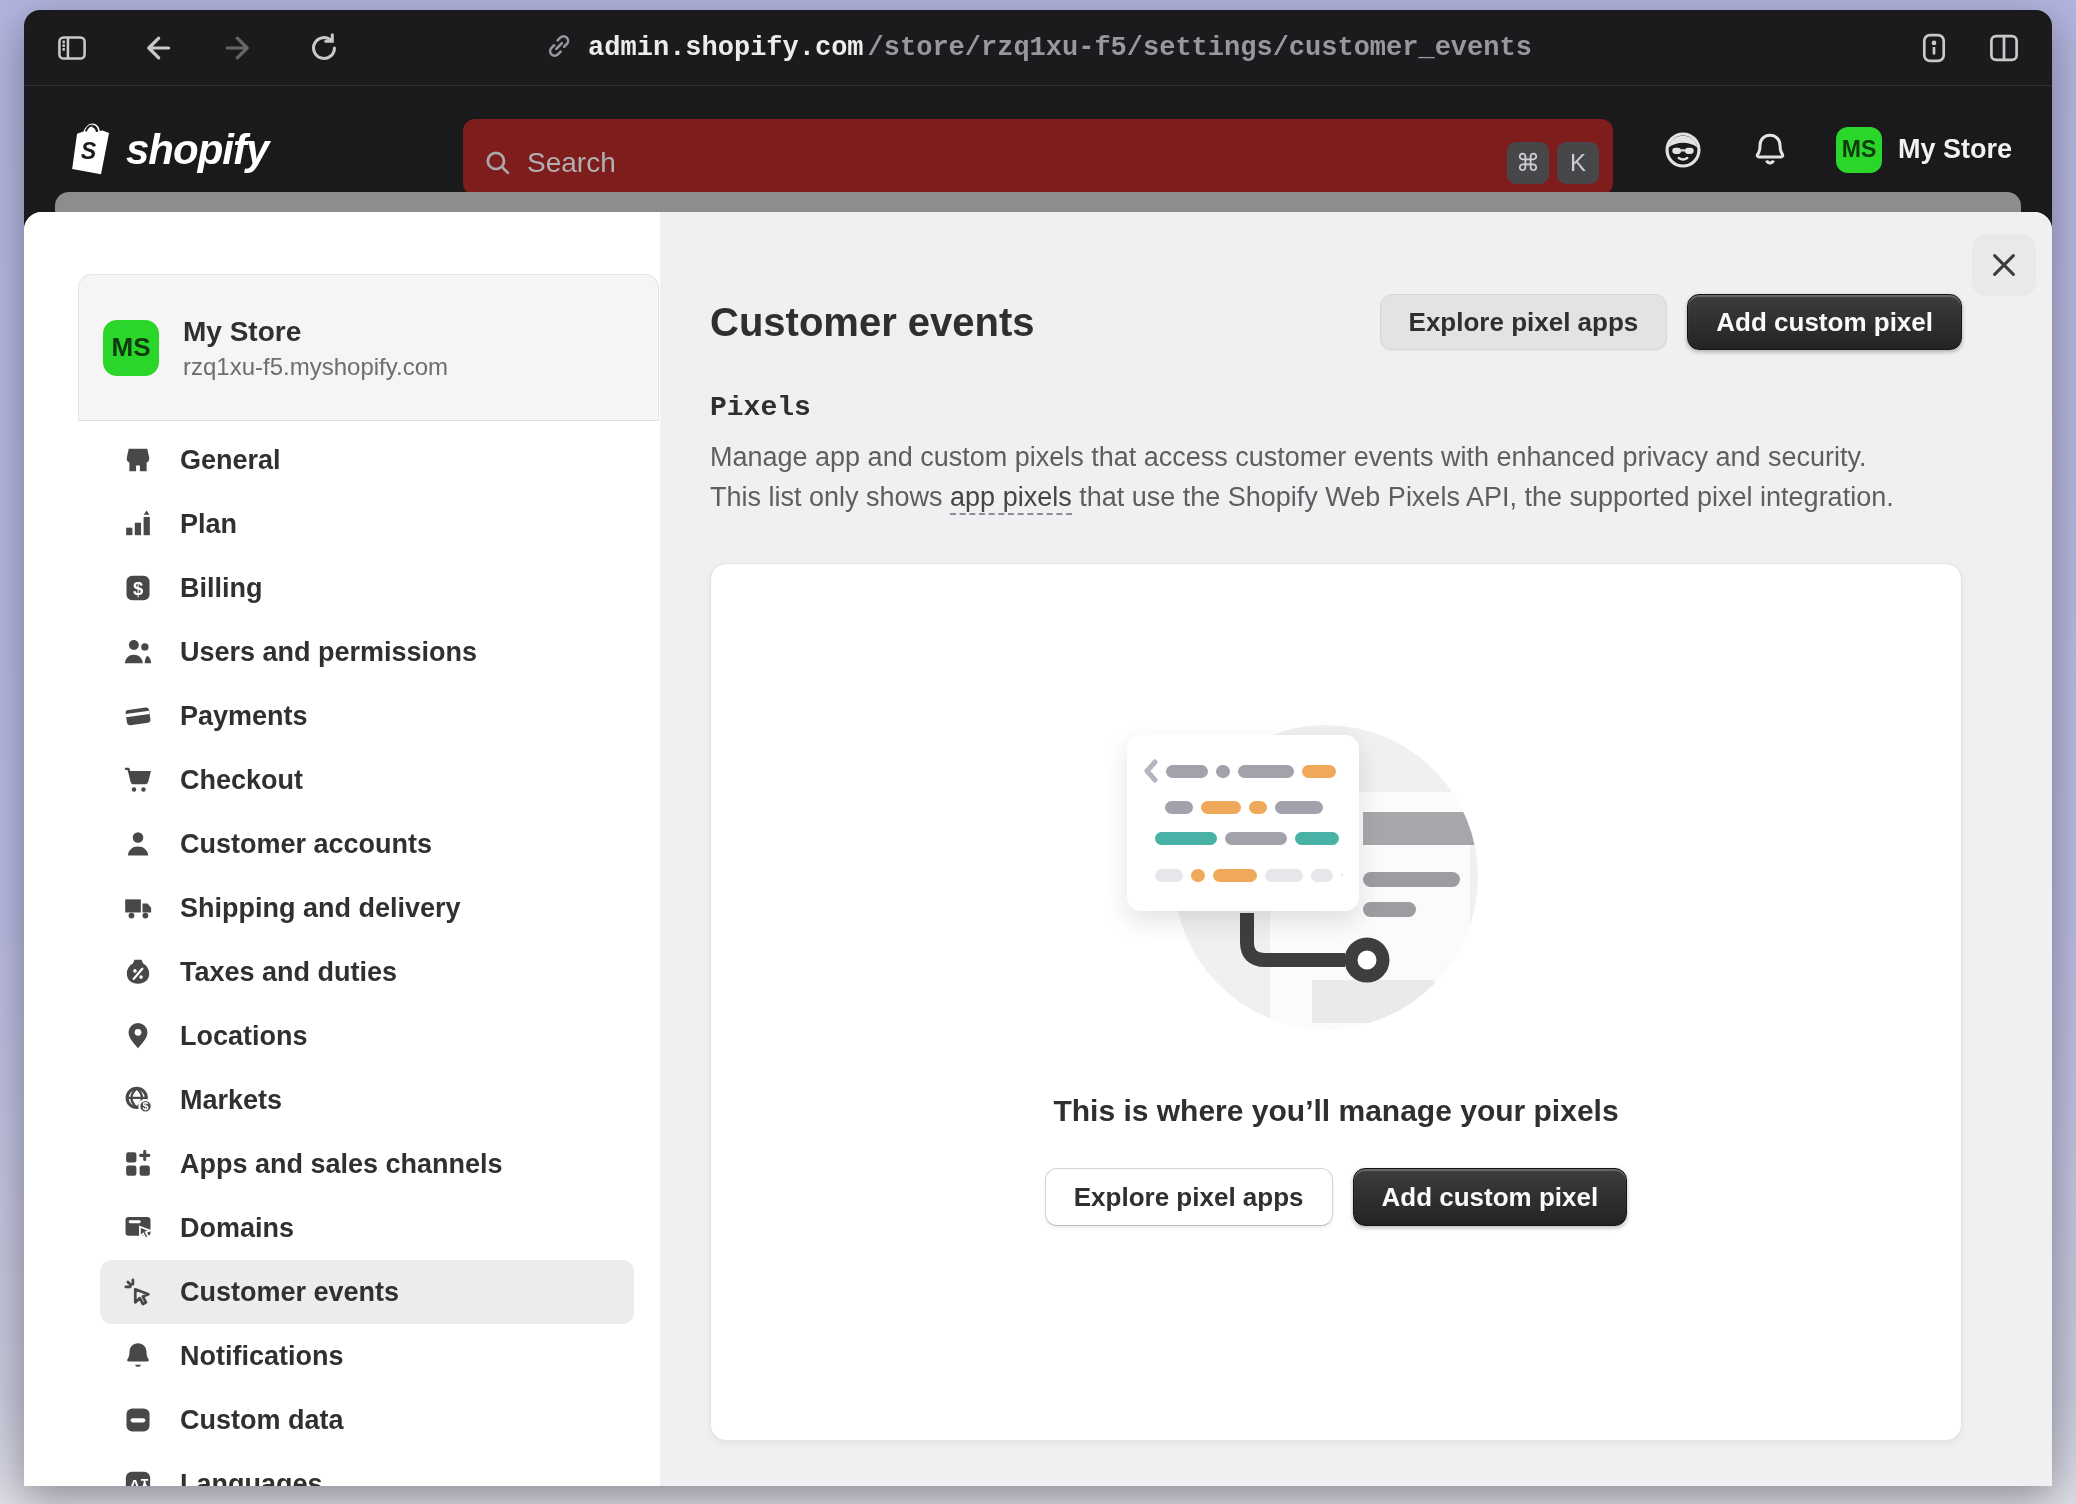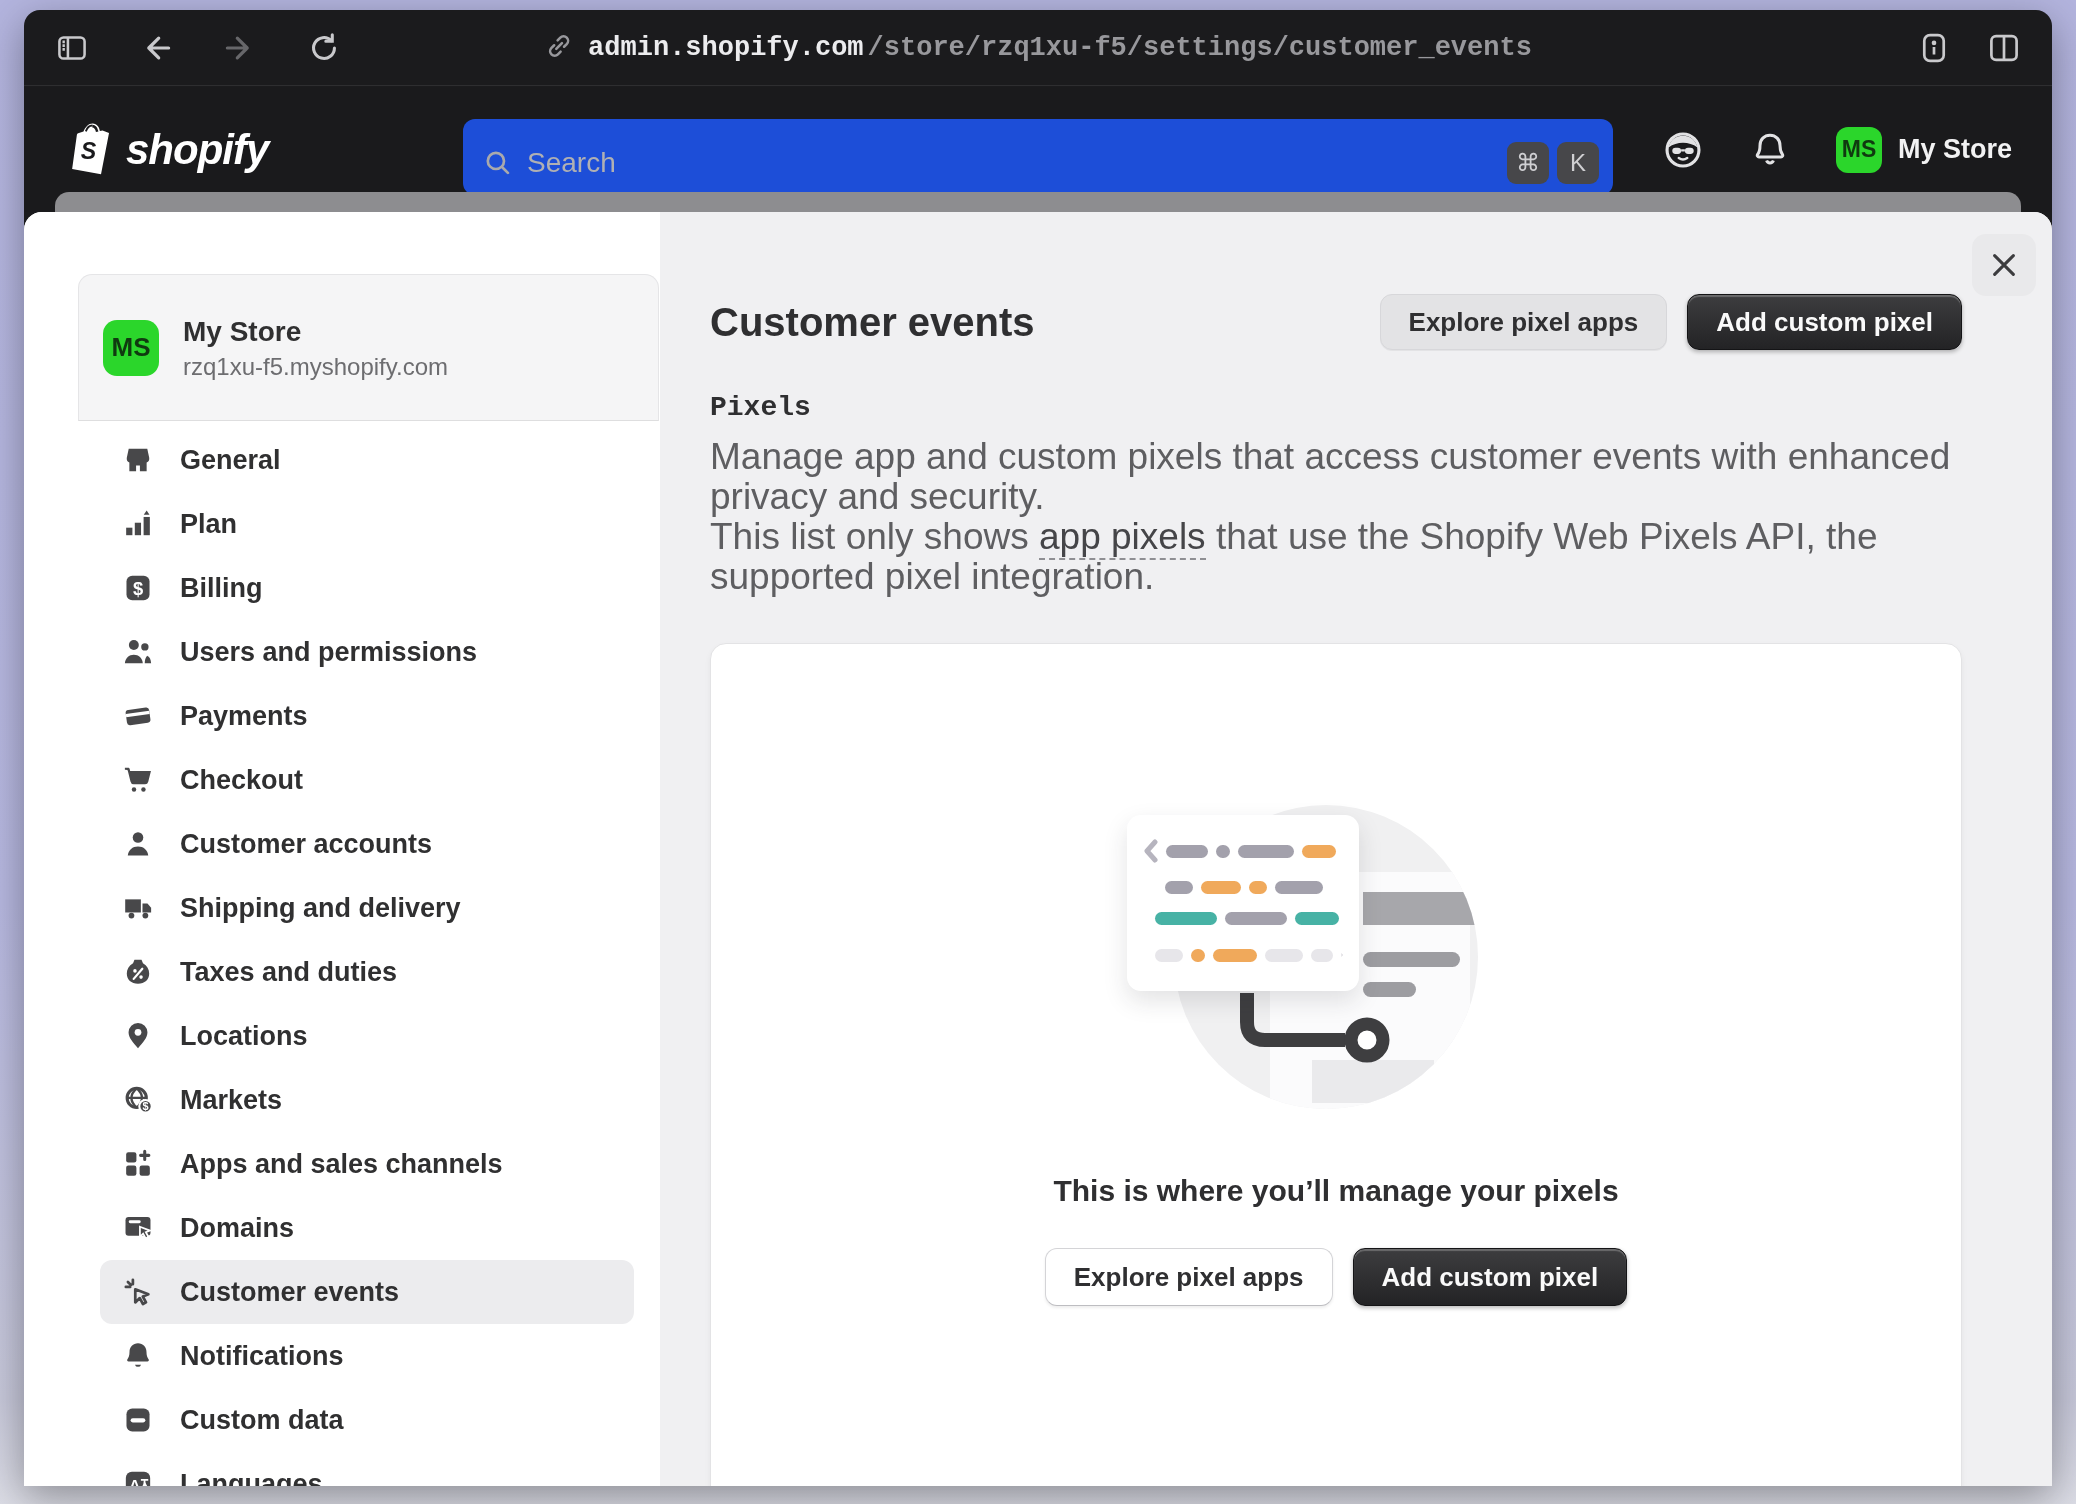--- a/index.html
+++ b/index.html
@@ -33,21 +33,21 @@
   .chrome-right { margin-left:auto; display:flex; align-items:center; gap:30px; }
   
   .app-header {
     position:absolute; left:0; top:77px; right:0; height:125px;
     display:flex; align-items:center; padding:0 40px; background:#1a1a1c;
   }
   .logo { display:flex; align-items:center; gap:10px; }
   .logo-word { color:#fff; font-size:42px; font-weight:700; font-style:italic; letter-spacing:-1px; }
   .searchbar {
     position:absolute; left:50%; transform:translateX(-50%); top:32px;
-    width:1150px; height:76px; background:#1d4ed8; border-radius:12px;
+    width:1150px; height:76px; background:#7f1d1d; border-radius:12px;
     display:flex; align-items:center; padding:12px 14px 0 20px;
   }
   .searchbar .ph { color:#b0b0b3; font-size:28px; margin-left:14px; }
   .kbd-group { margin-left:auto; display:flex; gap:8px; }
   .kbd {
     width:42px; height:42px; background:#47474a; border-radius:9px;
     color:#cfcfd2; font-size:24px; display:flex; align-items:center; justify-content:center;
   }
   .header-right { margin-left:auto; display:flex; align-items:center; gap:46px; }
   .avatar-chip { display:flex; align-items:center; gap:16px; }
@@ -100,21 +100,21 @@
     height:56px; border-radius:12px; padding:0 28px; font-size:26px; font-weight:600;
     font-family:"Liberation Sans",sans-serif; display:flex; align-items:center; border:none;
   }
   .btn-secondary-gray { background:#e3e3e5; color:#2f2f31; border:1px solid #d7d7da; box-shadow:0 1px 0 rgba(0,0,0,.05); }
   .btn-dark {
     color:#fafafa; background:linear-gradient(180deg,#3d3d3f 0%,#232325 100%);
     border:1.5px solid #141416;
     box-shadow:inset 0 2px 1px rgba(255,255,255,.24), 0 2px 4px rgba(0,0,0,.28);
   }
   .section-head { margin:42px 90px 0 50px; font-size:28px; font-weight:700; color:#2f2f31;font-family:Liberation Mono, monospace; }
-  .desc { margin:14px 90px 0 50px; font-size:37px; line-height:40px; color:#5e5e61; }
+  .desc { margin:14px 90px 0 50px; font-size:27px; line-height:40px; color:#5e5e61; }
   .desc-link { color:#454548; border-bottom:2px dashed #8f8f93; padding-bottom:1px; cursor:pointer; }
   
   .empty-card {
     margin:46px 90px 0 50px; height:878px; background:#fff;
     border:1px solid #e3e3e5; border-radius:16px;
     box-shadow:0 3px 6px rgba(0,0,0,.05);
     display:flex; flex-direction:column; align-items:center;
   }
   .illus { position:relative; width:770px; height:460px; margin-top:26px; flex:0 0 auto; }
   .circle-clip {

